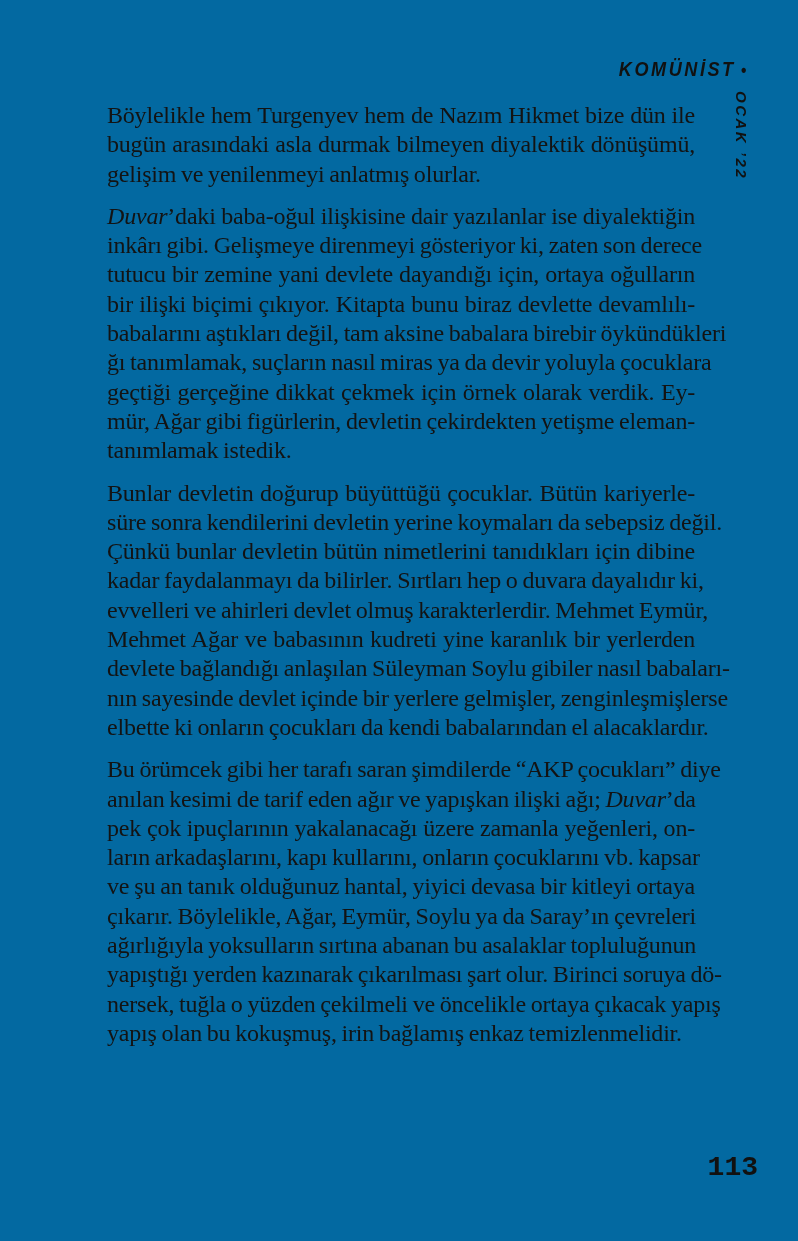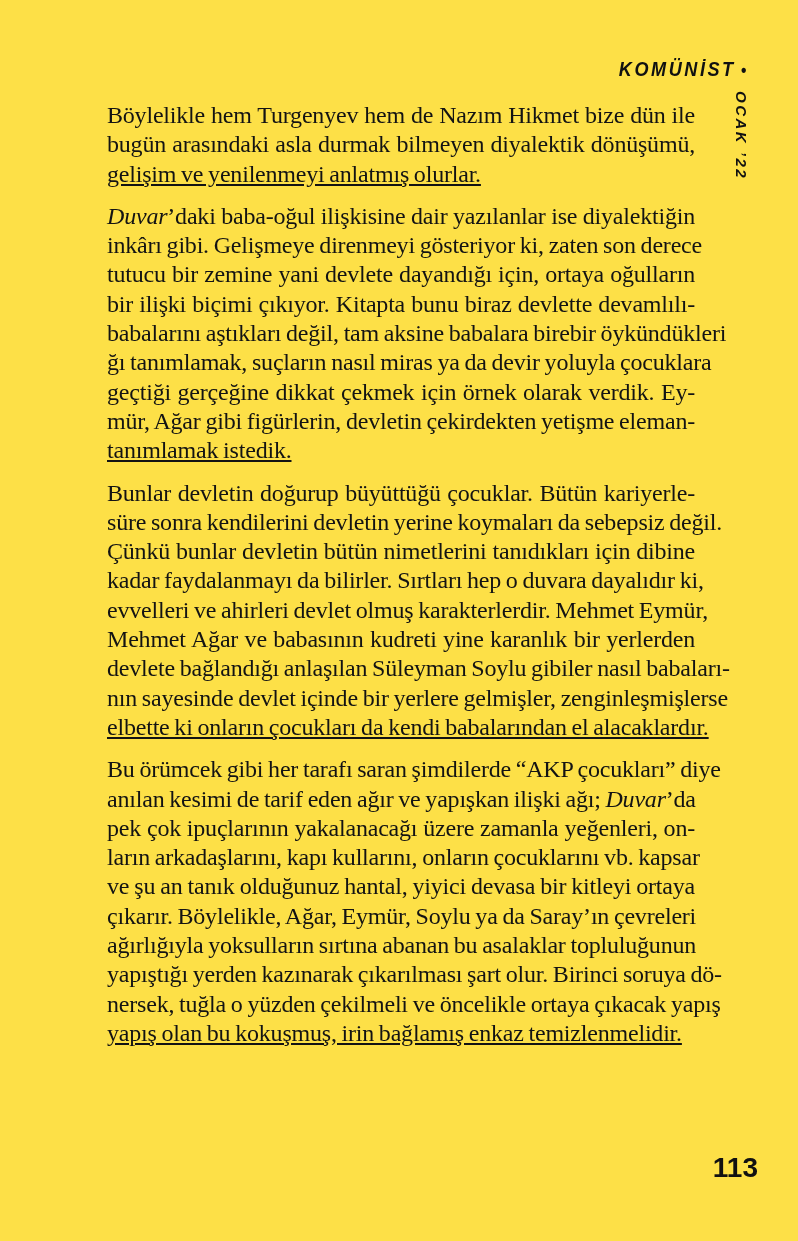--- a/index.html
+++ b/index.html
@@ -6,21 +6,21 @@
   body {
     width: 798px; height: 1241px;
     background: #ffffff;
     font-family: "Liberation Serif", "DejaVu Serif", serif;
     color: #141414;
     position: relative;
     overflow: hidden;
   }
   .page {
     position: absolute; inset: 0;
-    background: #fde047;
+    background: #0369a1;
   }
 
   
   .masthead {
     position: absolute;
     top: 57px; right: 52px;
     white-space: nowrap;
   }
   .masthead-inner {
     display: inline-block;
@@ -67,29 +67,28 @@
   .para { margin: 0 0 13px 0; padding: 0; }
   .para:last-child { margin-bottom: 0; }
   .line {
     line-height: 29.3px;
     text-align: justify;
     text-align-last: justify;
     white-space: nowrap;
   }
   .line.last {
     text-align-last: left;
-    text-decoration: underline;
   }
   .it { font-style: italic; }
 
   
   .page-num {
     position: absolute;
     top: 1152px; right: 40px;
-    font-family: Liberation Sans, sans-serif;
+    font-family: Liberation Mono, monospace;
     font-weight: 700;
     font-size: 28px;
     color: #111111;
   }
 </style>
 </head>
 <body>
 
 <div class="page">
 

